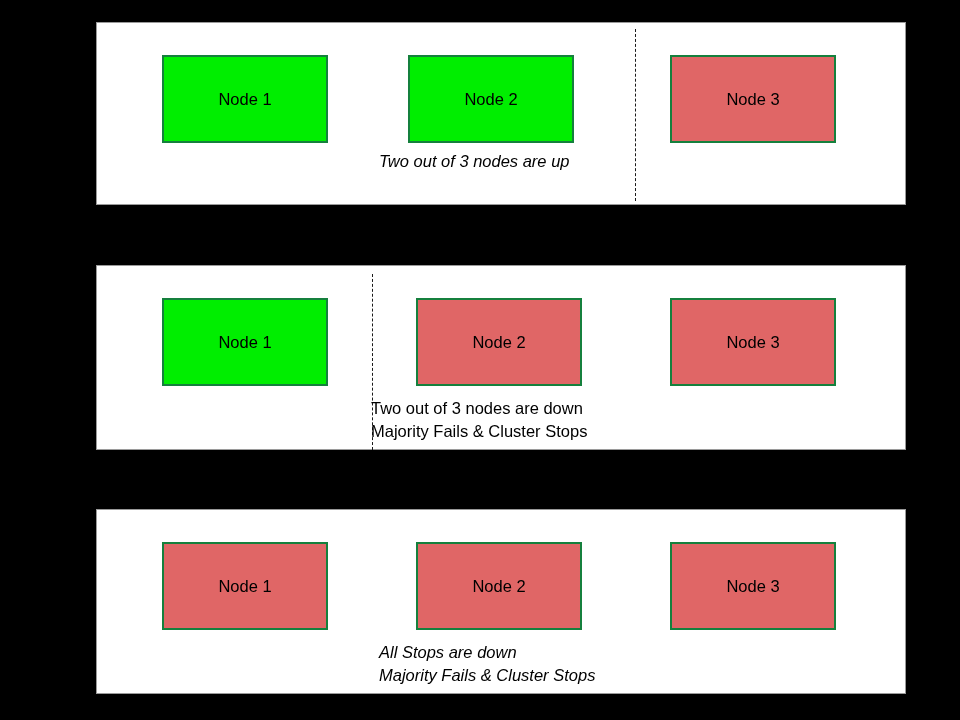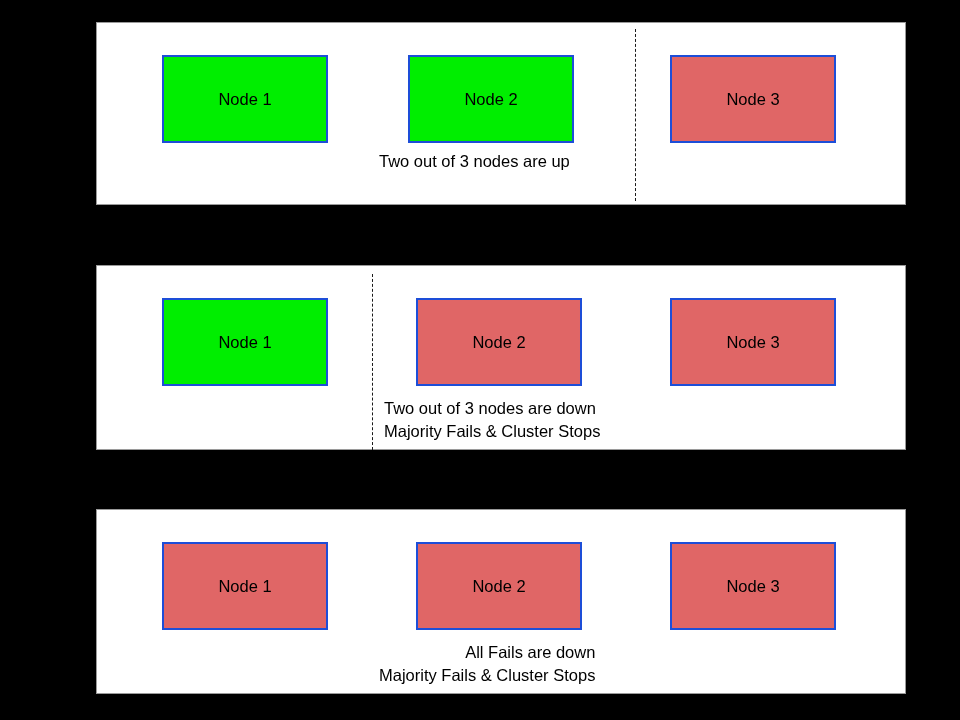--- a/index.html
+++ b/index.html
@@ -24,21 +24,21 @@
     box-sizing: border-box;
   }
   #panel-0 { top: 22px;  height: 183px; }
   #panel-1 { top: 265px; height: 185px; }
   #panel-2 { top: 509px; height: 185px; }
 
   .node-box {
     position: absolute;
     width: 166px;
     height: 88px;
-    border: 2px solid #1d4ed8;
+    border: 2px solid #15803d;
     box-sizing: border-box;
     display: flex;
     align-items: center;
     justify-content: center;
     font-size: 16.5px;
     color: #000000;
     line-height: 1;
   }
   .node-label {
     display: block;
@@ -53,21 +53,21 @@
 
   .caption {
     position: absolute;
     font-size: 16.5px;
     color: #000000;
     line-height: 23px;
     white-space: nowrap;
   }
   .caption .cap-line { display: block; }
 
-  .cap-centered { text-align: right; }
+  .cap-centered { text-align: left; font-style: italic; }
   .cap-left { text-align: left; }
 </style>
 </head>
 <body>
 
 <div id="diagram-root">
     <div class="panel" id="panel-0">
       <div class="node-box" style="left: 65px; top: 32px; background: rgb(0, 238, 0);">
         <span class="node-label">Node 1</span>
       </div>
@@ -86,33 +86,33 @@
       <div class="node-box" style="left: 65px; top: 32px; background: rgb(0, 238, 0);">
         <span class="node-label">Node 1</span>
       </div>
       <div class="node-box" style="left: 319px; top: 32px; background: rgb(224, 102, 102);">
         <span class="node-label">Node 2</span>
       </div>
       <div class="node-box" style="left: 573px; top: 32px; background: rgb(224, 102, 102);">
         <span class="node-label">Node 3</span>
       </div>
       <div class="divider" style="left: 275px; top: 8px; height: 176px;"></div>
-      <div class="caption cap-left" style="left: 287px; top: 131px;">
+      <div class="caption cap-left" style="left: 274px; top: 131px;">
         <span class="cap-line">Two out of 3 nodes are down</span>
         <span class="cap-line">Majority Fails &amp; Cluster Stops</span>
       </div>
     </div>
     <div class="panel" id="panel-2">
       <div class="node-box" style="left: 65px; top: 32px; background: rgb(224, 102, 102);">
         <span class="node-label">Node 1</span>
       </div>
       <div class="node-box" style="left: 319px; top: 32px; background: rgb(224, 102, 102);">
         <span class="node-label">Node 2</span>
       </div>
       <div class="node-box" style="left: 573px; top: 32px; background: rgb(224, 102, 102);">
         <span class="node-label">Node 3</span>
       </div>
       <div class="caption cap-centered" style="left: 282px; top: 131px;">
-        <span class="cap-line">All Fails are down</span>
+        <span class="cap-line">All Stops are down</span>
         <span class="cap-line">Majority Fails &amp; Cluster Stops</span>
       </div>
     </div>
   </div>
 
 </body></html>

